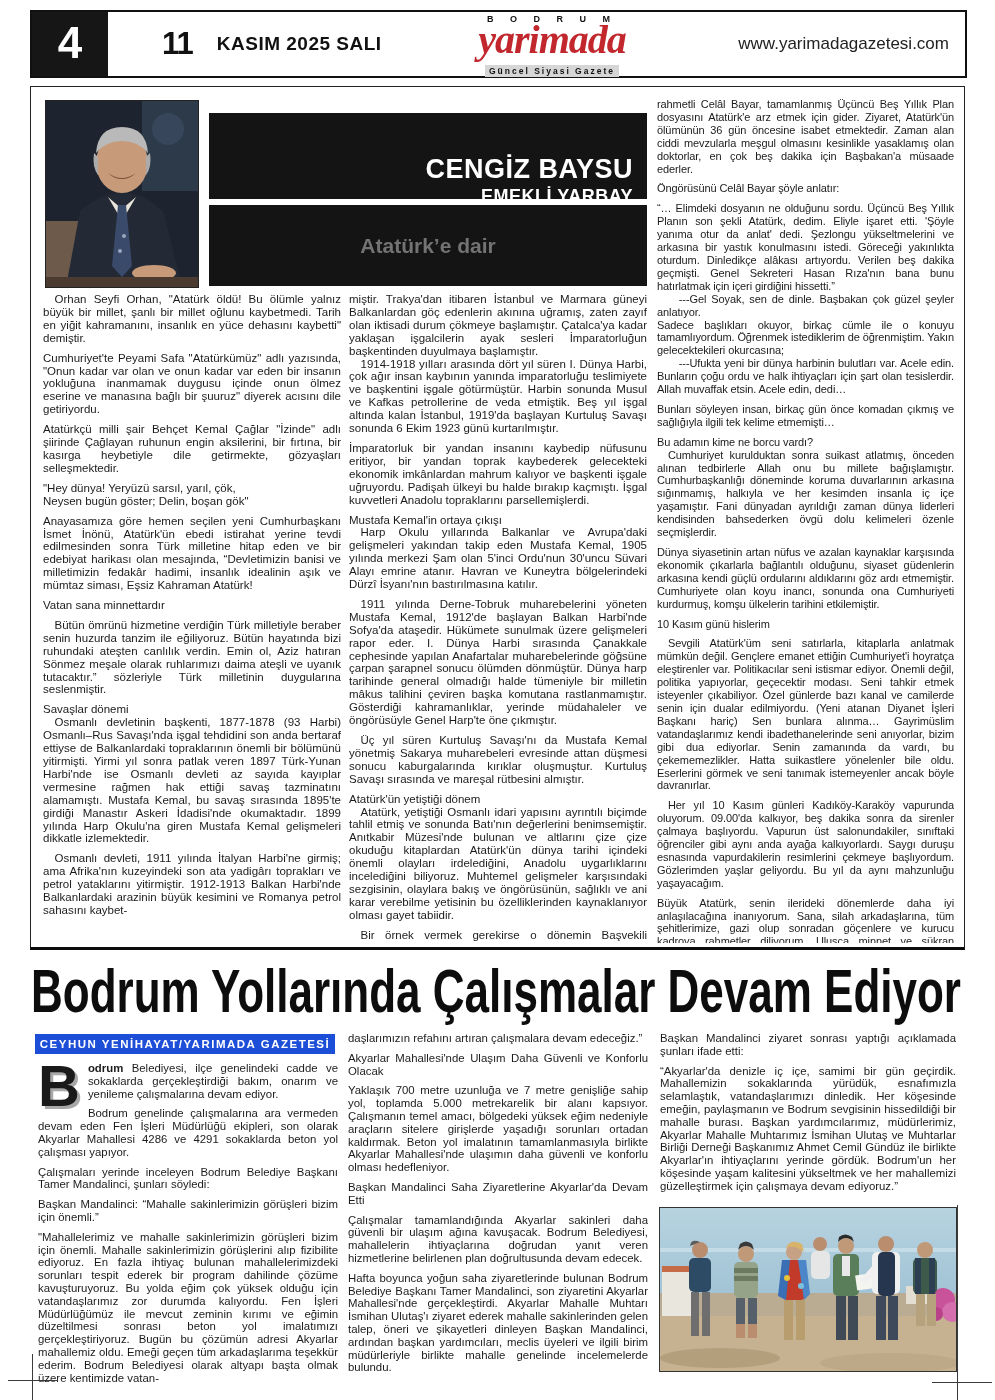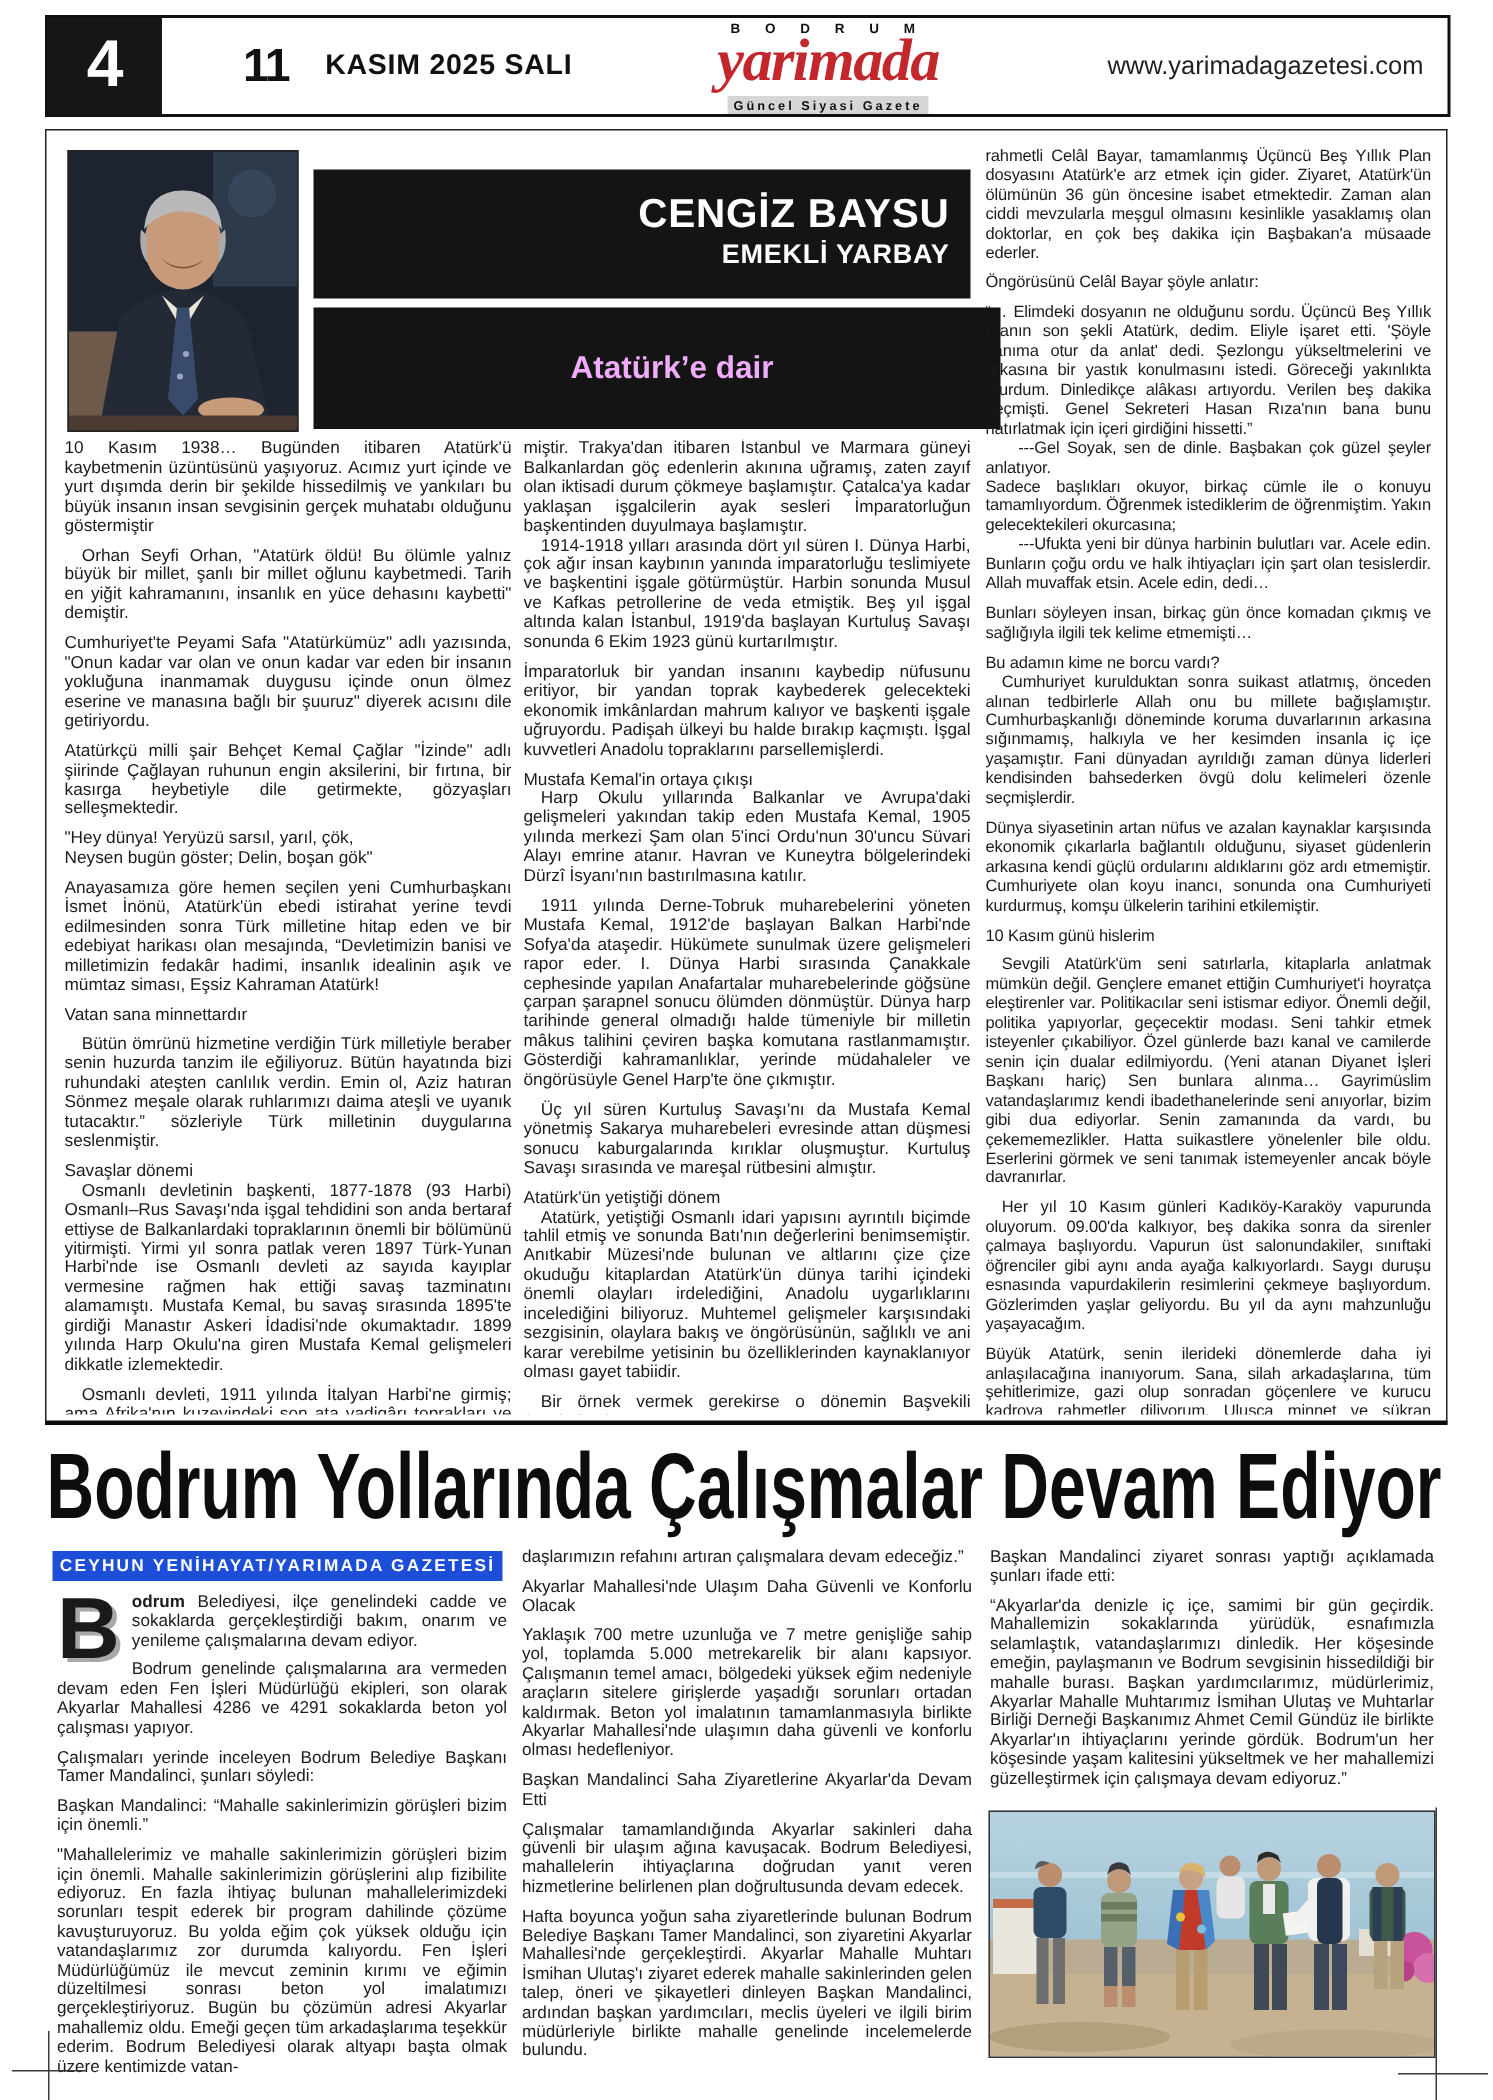--- a/index.html
+++ b/index.html
@@ -20,24 +20,24 @@
   .logo-name{font-family:"Liberation Serif","DejaVu Serif",serif;font-style:italic;font-weight:bold;
     font-size:40px;color:#c1272d;letter-spacing:-1px;line-height:40px;}
   .logo-tagline{display:inline-block;font-size:8.5px;font-weight:bold;letter-spacing:2px;color:#111;
     background:#d6d6d6;padding:1px 4px;margin-top:-2px;text-align:right;}
   .website{position:absolute;right:16px;top:0;height:64px;display:flex;align-items:center;font-size:17px;color:#222;}
   
   .oped{position:absolute;left:30px;top:86px;width:933px;height:860px;border:1px solid #222;border-bottom:3px solid #0c0c0c;background:#fff;}
   .author-photo{position:absolute;left:14px;top:13px;width:152px;height:186px;border:1px solid #222;background:#223;overflow:hidden;}
   .author-bar{position:absolute;left:178px;top:26px;width:438px;height:86px;background:#141414;color:#fff;
     text-align:right;padding:14px 14px 0 0;box-sizing:border-box;}
-  .author-name{font-size:27px;font-weight:bold;letter-spacing:0.5px;line-height:30px;}
+  .author-name{font-size:27px;font-weight:bold;letter-spacing:0.5px;line-height:30px;margin-top:27px;}
   .author-title{font-size:18px;font-weight:bold;letter-spacing:0.5px;line-height:24px;}
-  .title-bar{position:absolute;left:178px;top:118px;width:438px;height:81px;background:#141414;color:#f0abfc;
-    display:flex;align-items:center;justify-content:center;font-size:21px;font-weight:bold;padding-left:20px;}
+  .title-bar{position:absolute;left:178px;top:118px;width:438px;height:81px;background:#141414;color:#737373;
+    display:flex;align-items:center;justify-content:center;font-size:21px;font-weight:bold;}
   .col{position:absolute;overflow:hidden;}
   .para{margin:0 0 7px;text-align:justify;white-space:pre-line;}
   .oped .col{font-size:11.5px;line-height:12.9px;}
   .col1{left:12px;top:206px;width:298px;height:650px;}
   .col2{left:318px;top:206px;width:298px;height:650px;}
   .col3{left:626px;top:11px;width:297px;height:845px;font-size:11px !important;letter-spacing:-0.1px;}
   
   .headline-wrap{position:absolute;left:30px;top:952px;width:935px;height:78px;}
   .byline-box{position:absolute;left:35px;top:1034px;width:300px;height:20px;background:#1d4ed8;color:#fff;
     font-size:11.5px;font-weight:bold;letter-spacing:1.5px;text-align:center;line-height:20px;}
@@ -100,21 +100,20 @@
       </svg>
     </div>
     <div class="author-bar">
       <div class="author-name">CENGİZ BAYSU</div>
       <div class="author-title">EMEKLİ YARBAY</div>
     </div>
     <div class="title-bar">
       <span>Atatürk’e dair</span>
     </div>
     <div class="col col1">
-        <p class="para">10 Kasım 1938… Bugünden itibaren Atatürk'ü kaybetmenin üzüntüsünü yaşıyoruz. Acımız yurt içinde ve yurt dışımda derin bir şekilde hissedilmiş ve yankıları bu büyük insanın insan sevgisinin gerçek muhatabı olduğunu göstermiştir</p>
         <p class="para"> Orhan Seyfi Orhan, "Atatürk öldü! Bu ölümle yalnız büyük bir millet, şanlı bir millet oğlunu kaybetmedi. Tarih en yiğit kahramanını, insanlık en yüce dehasını kaybetti" demiştir.</p>
         <p class="para">Cumhuriyet'te Peyami Safa "Atatürkümüz" adlı yazısında, "Onun kadar var olan ve onun kadar var eden bir insanın yokluğuna inanmamak duygusu içinde onun ölmez eserine ve manasına bağlı bir şuuruz" diyerek acısını dile getiriyordu.</p>
         <p class="para">Atatürkçü milli şair Behçet Kemal Çağlar "İzinde" adlı şiirinde Çağlayan ruhunun engin aksilerini, bir fırtına, bir kasırga heybetiyle dile getirmekte, gözyaşları selleşmektedir.</p>
         <p class="para">"Hey dünya! Yeryüzü sarsıl, yarıl, çök,
 Neysen bugün göster; Delin, boşan gök"</p>
         <p class="para">Anayasamıza göre hemen seçilen yeni Cumhurbaşkanı İsmet İnönü, Atatürk'ün ebedi istirahat yerine tevdi edilmesinden sonra Türk milletine hitap eden ve bir edebiyat harikası olan mesajında, “Devletimizin banisi ve milletimizin fedakâr hadimi, insanlık idealinin aşık ve mümtaz siması, Eşsiz Kahraman Atatürk!</p>
         <p class="para">Vatan sana minnettardır</p>
         <p class="para"> Bütün ömrünü hizmetine verdiğin Türk milletiyle beraber senin huzurda tanzim ile eğiliyoruz. Bütün hayatında bizi ruhundaki ateşten canlılık verdin. Emin ol, Aziz hatıran Sönmez meşale olarak ruhlarımızı daima ateşli ve uyanık tutacaktır.” sözleriyle Türk milletinin duygularına seslenmiştir.</p>
         <p class="para">Savaşlar dönemi
  Osmanlı devletinin başkenti, 1877-1878 (93 Harbi) Osmanlı–Rus Savaşı'nda işgal tehdidini son anda bertaraf ettiyse de Balkanlardaki topraklarının önemli bir bölümünü yitirmişti. Yirmi yıl sonra patlak veren 1897 Türk-Yunan Harbi'nde ise Osmanlı devleti az sayıda kayıplar vermesine rağmen hak ettiği savaş tazminatını alamamıştı. Mustafa Kemal, bu savaş sırasında 1895'te girdiği Manastır Askeri İdadisi'nde okumaktadır. 1899 yılında Harp Okulu'na giren Mustafa Kemal gelişmeleri dikkatle izlemektedir.</p>

